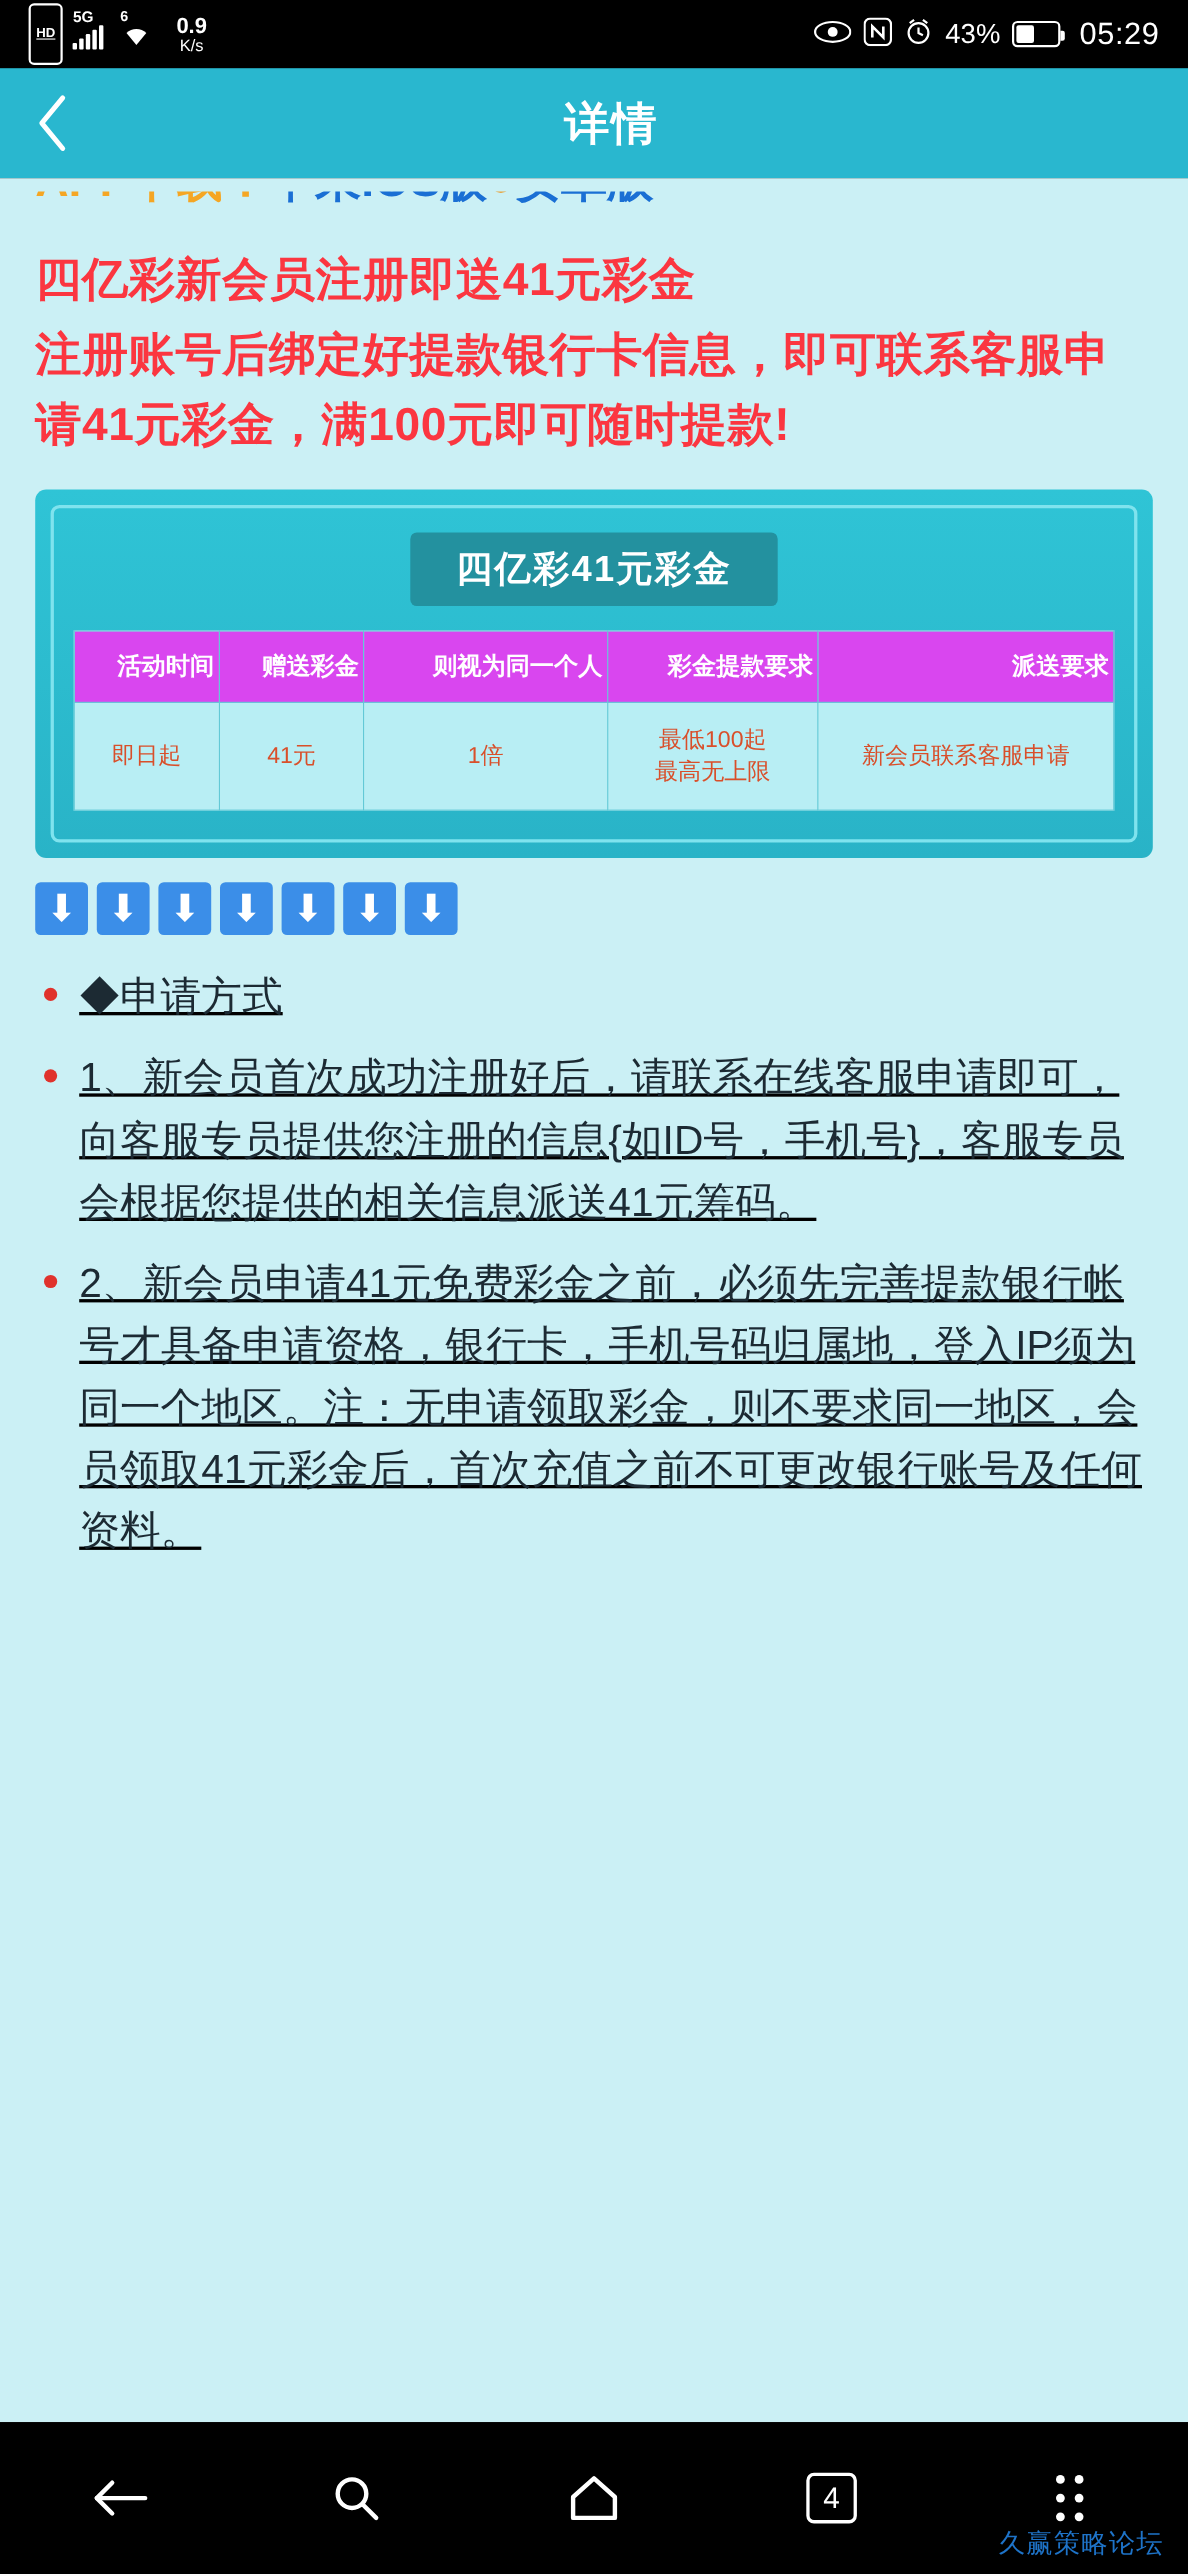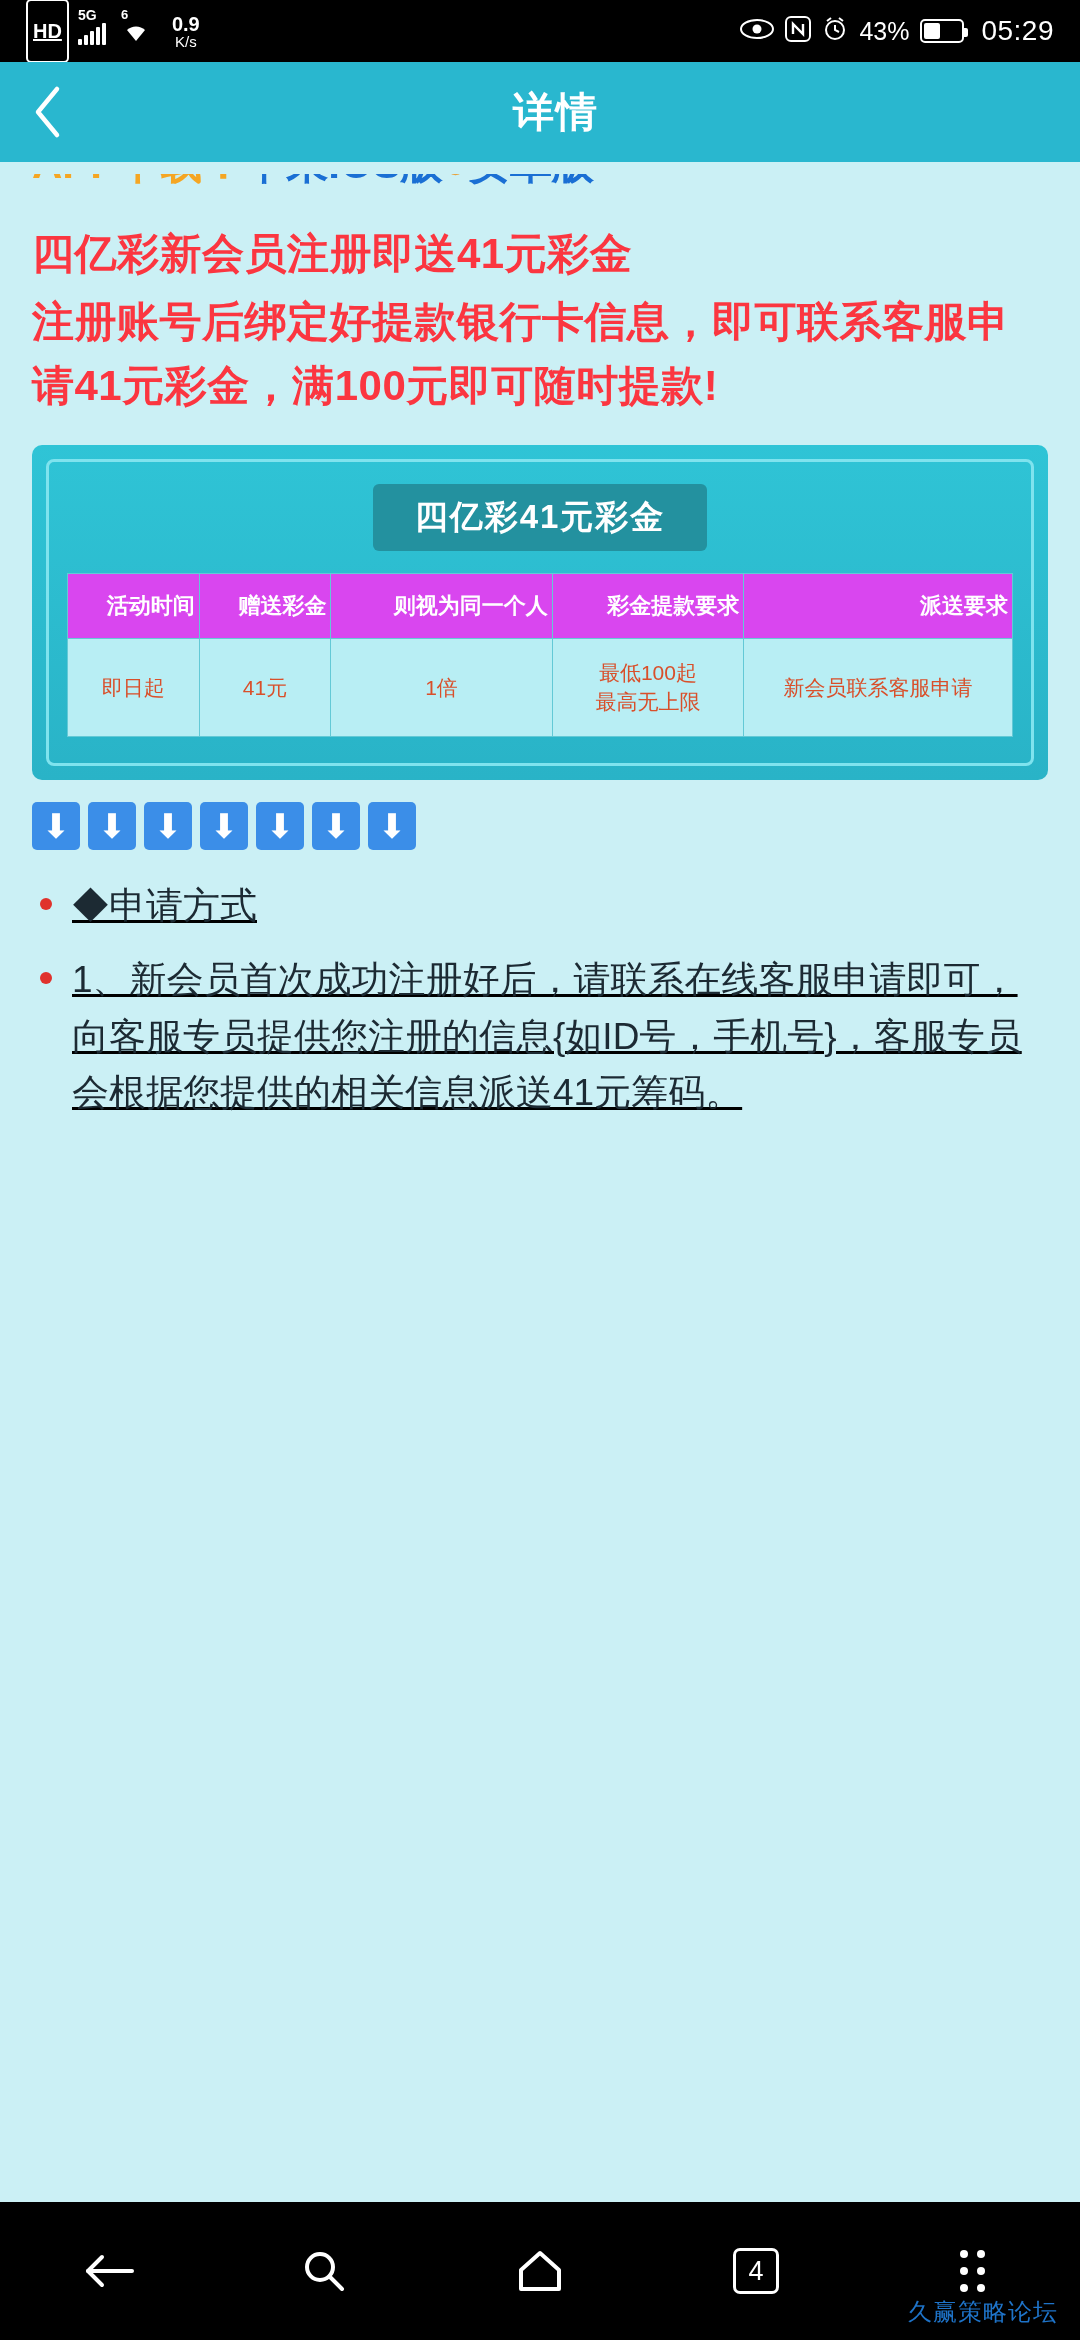--- a/index.html
+++ b/index.html
@@ -13,21 +13,21 @@
 
   
   .statusbar {
     position:absolute; top:0; left:0; width:1080px; height:62px;
     background:#000; color:#fff;
     display:flex; align-items:center; padding:0 26px;
   }
   .sb-left { display:flex; align-items:center; gap:9px; }
   .hd-badge {
     border:2px solid #fff; border-radius:5px;
-    font-size:20px; font-weight:bold; padding:19px 5px; line-height:1.1;text-decoration:underline;
+    font-size:12px; font-weight:bold; padding:19px 5px; line-height:1.1;text-decoration:underline;
   }
   .sig-group { position:relative; display:flex; align-items:center; gap:3px; }
   .sig-sup { position:absolute; top:-10px; left:0; font-size:14px; font-weight:bold; }
   .bars { display:flex; align-items:flex-end; gap:2px; height:22px; margin-top:6px; }
   .bars i { display:block; width:4px; background:#fff; border-radius:1px; }
   .bars i:nth-child(1){height:6px}
   .bars i:nth-child(2){height:10px}
   .bars i:nth-child(3){height:14px}
   .bars i:nth-child(4){height:18px}
   .bars i:nth-child(5){height:22px}
@@ -265,20 +265,21 @@
       <div class="arrow">⬇</div>
       <div class="arrow">⬇</div>
       <div class="arrow">⬇</div>
       <div class="arrow">⬇</div>
     </div>
 
 
     <div class="bullets">
       <div class="bullet">◆申请方式</div>
       <div class="bullet">1、新会员首次成功注册好后，请联系在线客服申请即可，向客服专员提供您注册的信息{如ID号，手机号}，客服专员会根据您提供的相关信息派送41元筹码。</div>
+      <div class="bullet">2、新会员申请41元免费彩金之前，必须先完善提款银行帐号才具备申请资格，银行卡，手机号码归属地，登入IP须为同一个地区。注：无申请领取彩金，则不要求同一地区，会员领取41元彩金后，首次充值之前不可更改银行账号及任何资料。</div>
     </div>
   </div>
 
   <div class="navbar">
     <div class="nav-item">
       <svg width="56" height="40" viewBox="0 0 56 40">
           <path d="M52 20 H8" stroke="#fff" stroke-width="4" fill="none" stroke-linecap="round"></path>
           <path d="M22 6 L8 20 L22 34" stroke="#fff" stroke-width="4" fill="none" stroke-linecap="round" stroke-linejoin="round"></path>
         </svg>
     </div>

